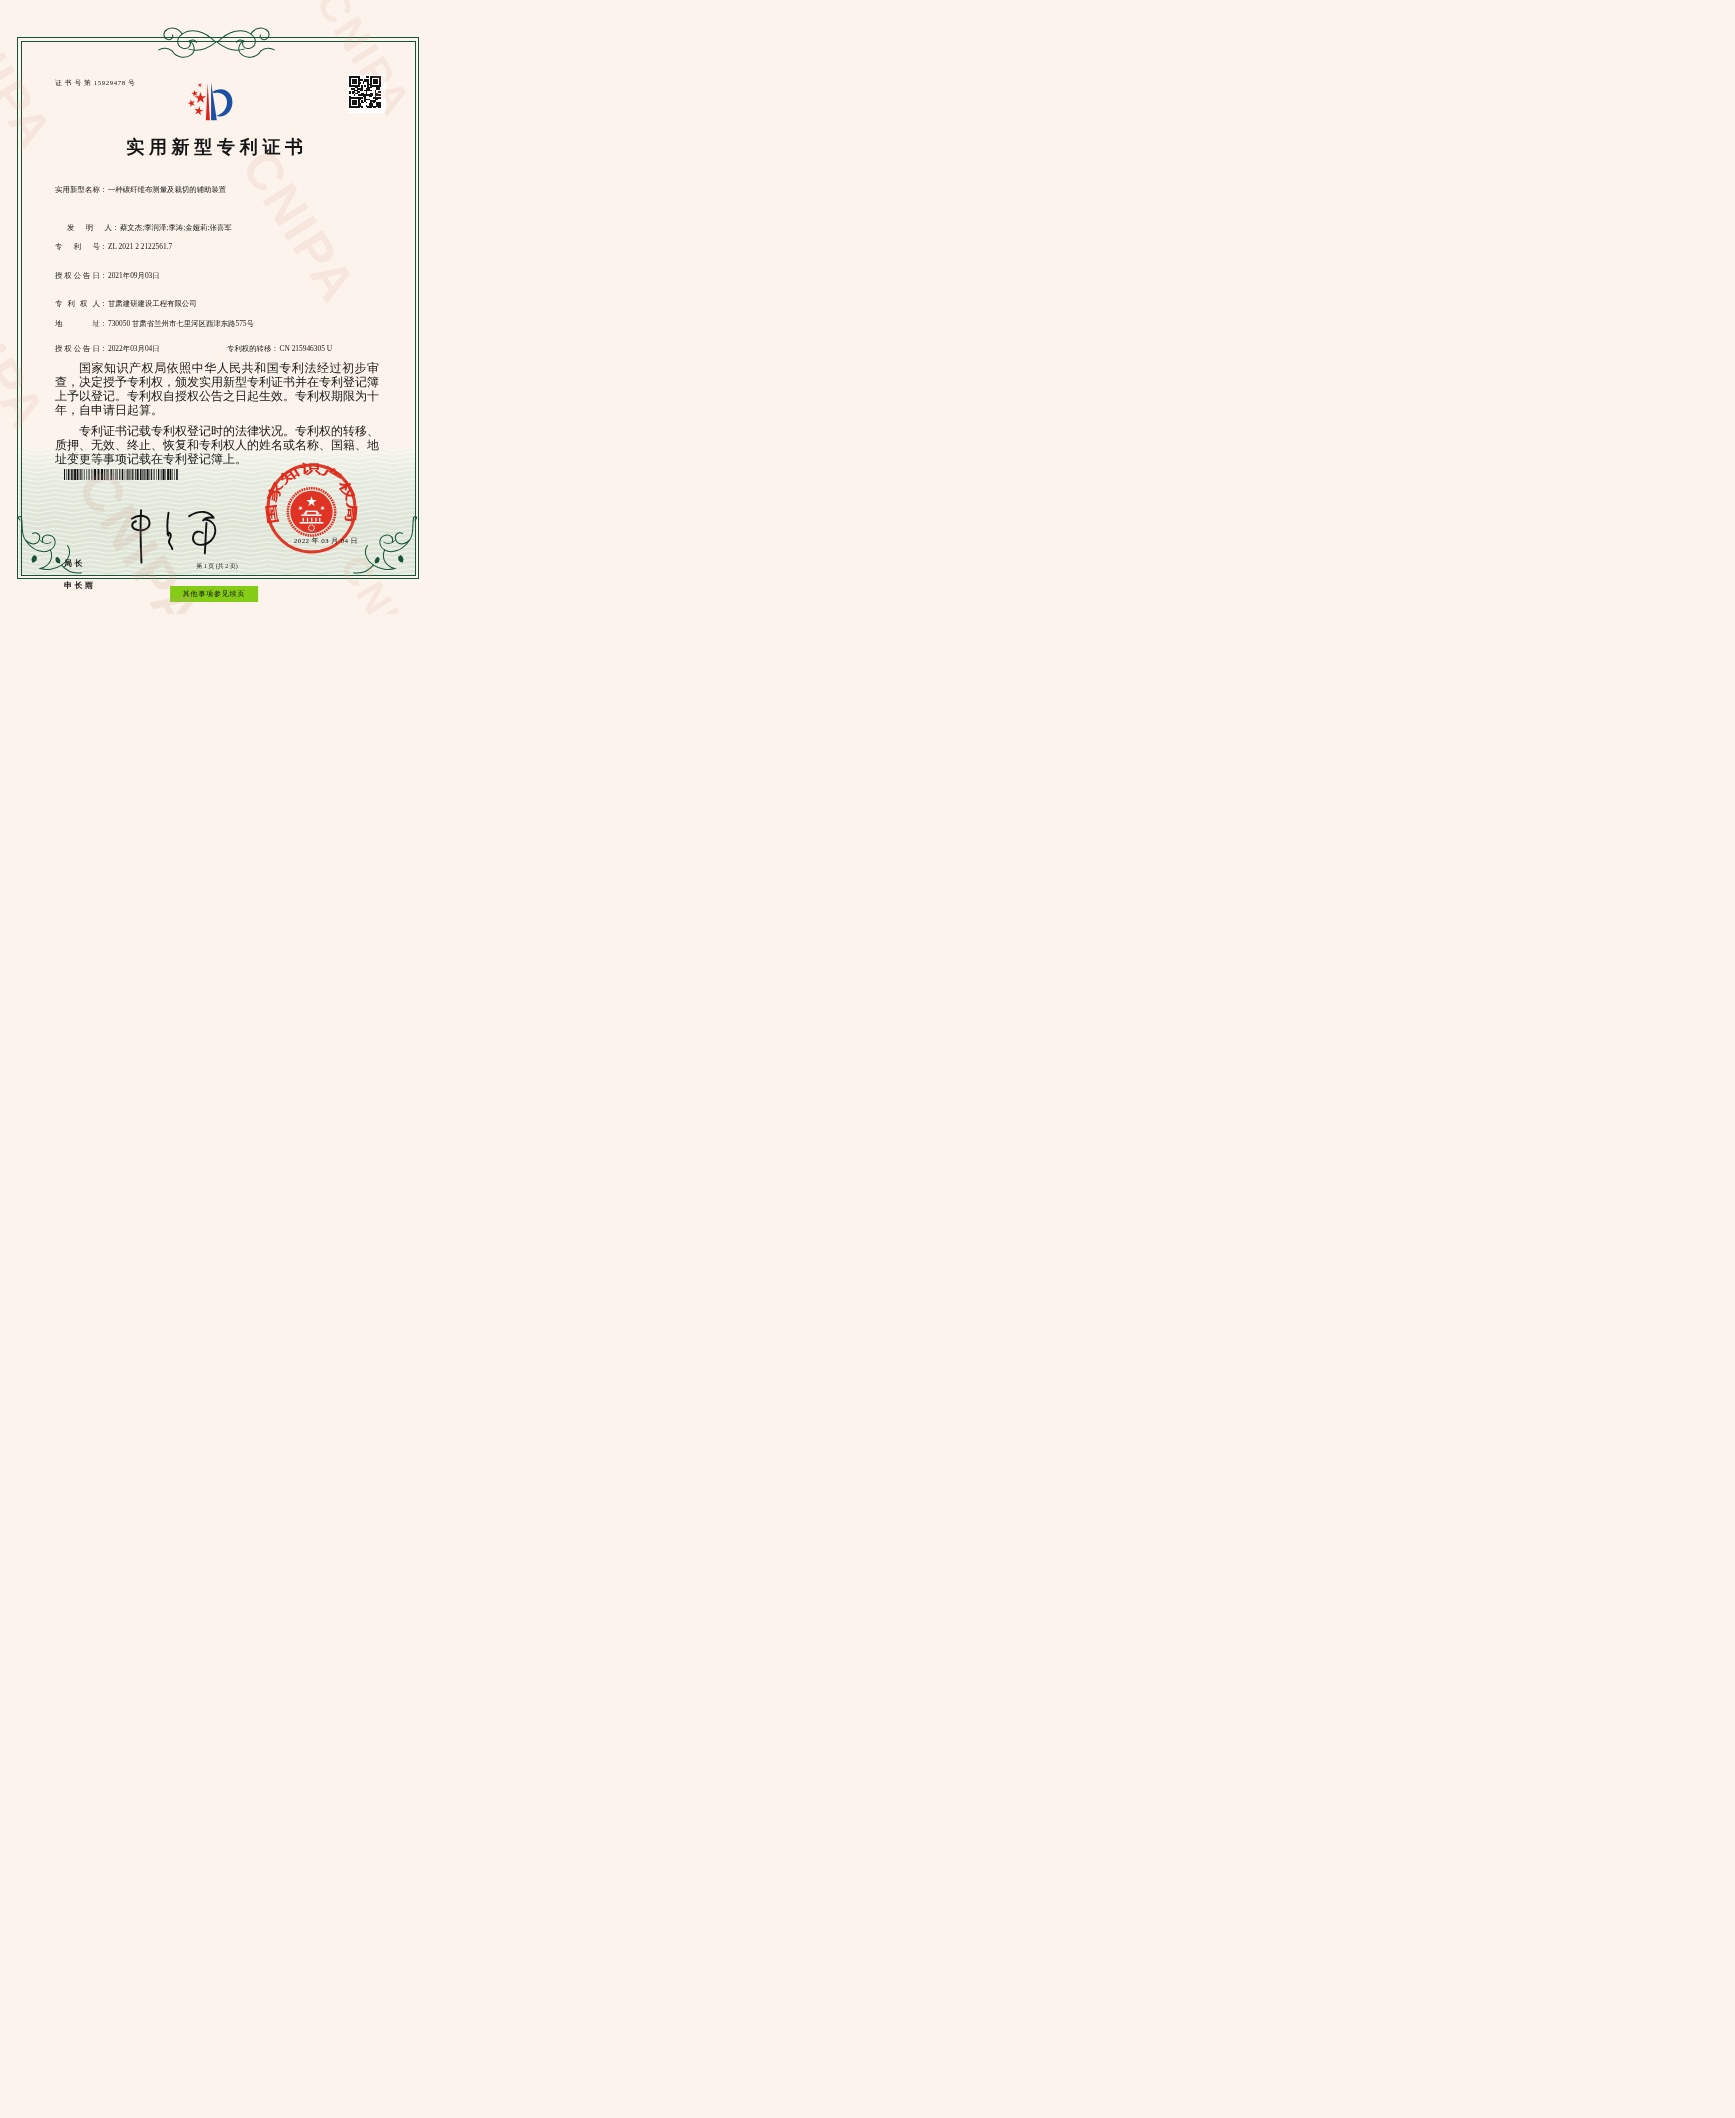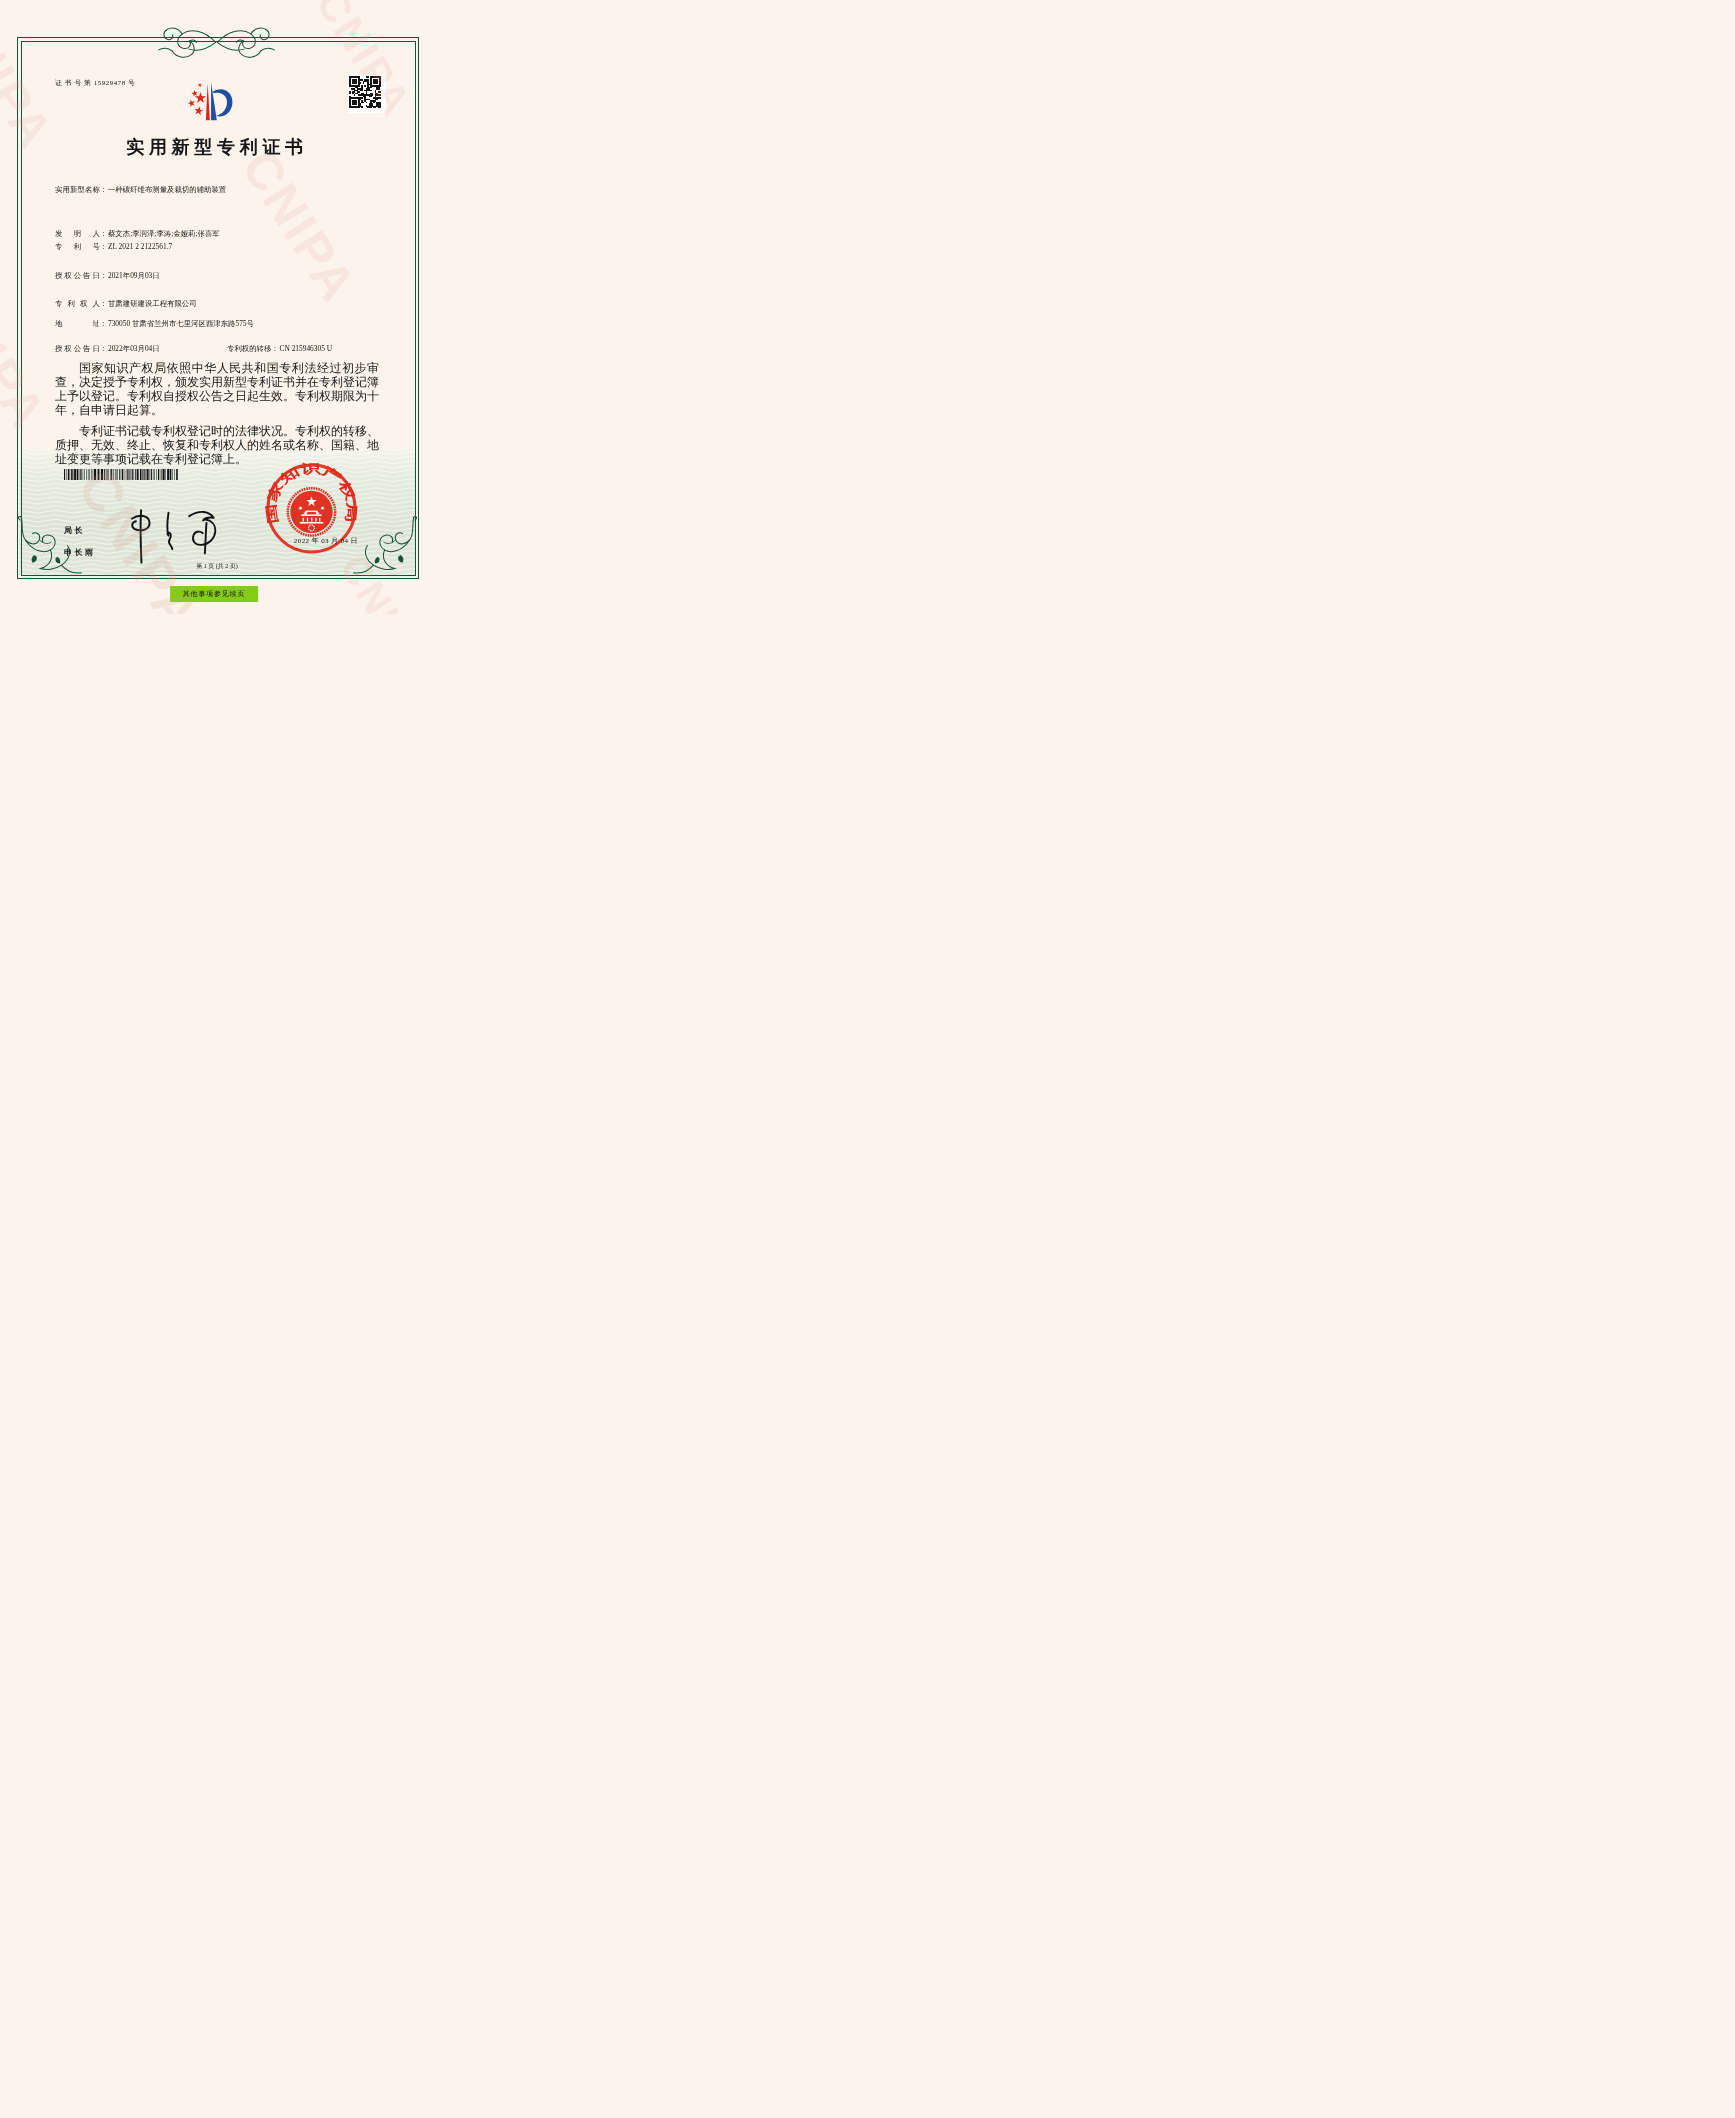--- a/index.html
+++ b/index.html
@@ -34,21 +34,21 @@
   .colon{margin-right:0.8px;}
   .grant2{position:absolute;left:172px;top:0;}
 
   .paras{left:55px;top:361px;width:324px;font-size:12px;line-height:14px;
          text-align:justify;z-index:4;}
   .paras p{margin:0;text-indent:2em;}
   .paras p + p{margin-top:7px;}
 
   .barcode{left:64px;top:469px;z-index:4;}
   .sig-label{left:64px;z-index:4;font-family:"Liberation Sans","DejaVu Sans",sans-serif;
-             font-weight:600;font-size:8px;letter-spacing:2.5px;}
+             font-weight:600;font-size:8px;letter-spacing:2.5px;margin-top:33px;}
   .sig-svg{left:125px;top:504px;z-index:4;}
   .seal{left:265px;top:462px;z-index:5;}
   .seal-date{left:265px;top:536px;width:93px;text-align:right;font-size:7px;
              letter-spacing:0.4px;z-index:5;color:#111;}
   .footer{left:17px;width:400px;top:562px;text-align:center;font-size:6px;z-index:4;}
   .note{left:214px;top:586px;transform:translateX(-50%);background:#84cc16;
         padding:3px 12.7px;font-size:7px;letter-spacing:0.8px;z-index:4;white-space:nowrap;}
 
   .ornament,.corner{z-index:4;pointer-events:none;}
   .deco-stroke{stroke:var(--frame-green);fill:none;stroke-width:2.4;stroke-linecap:round;}
@@ -396,21 +396,21 @@
         <rect x="19" y="20" width="1.04" height="1.04" fill="#141414"></rect>
         <rect x="20" y="20" width="1.04" height="1.04" fill="#141414"></rect>
       </svg>
   </div>
 
   <div class="abs title">实用新型专利证书</div>
 
   <div class="abs row" style="top:185px;">
     <span class="flabel">实用新型名称</span><span class="colon">：</span><span>一种碳纤维布测量及裁切的辅助装置</span>
   </div>
-  <div class="abs row" style="top:229px;">
+  <div class="abs row" style="top:223px;margin-left:12px;">
     <span class="flabel">发明人</span><span class="colon">：</span><span>蔡文杰;李润泽;李涛;金娅莉;张喜军</span>
   </div>
   <div class="abs row" style="top:242px;">
     <span class="flabel">专利号</span><span class="colon">：</span><span>ZL 2021 2 2122561.7</span>
   </div>
   <div class="abs row" style="top:271px;">
     <span class="flabel">授权公告日</span><span class="colon">：</span><span>2021年09月03日</span>
   </div>
   <div class="abs row" style="top:299px;">
     <span class="flabel">专利权人</span><span class="colon">：</span><span>甘肃建研建设工程有限公司</span>

